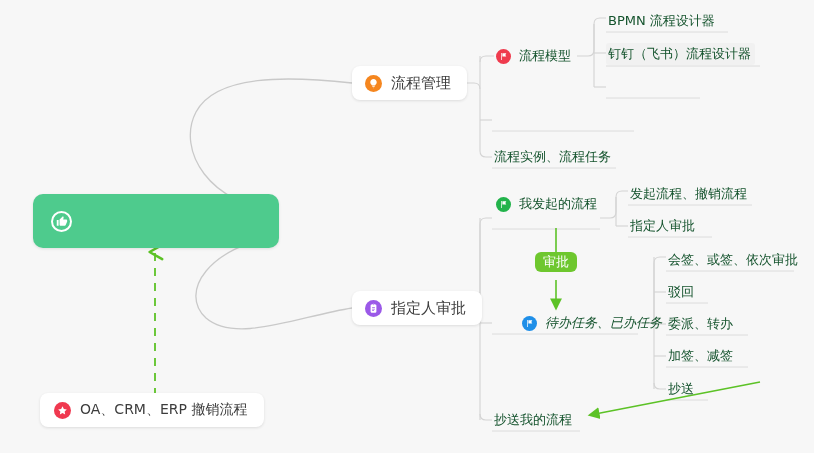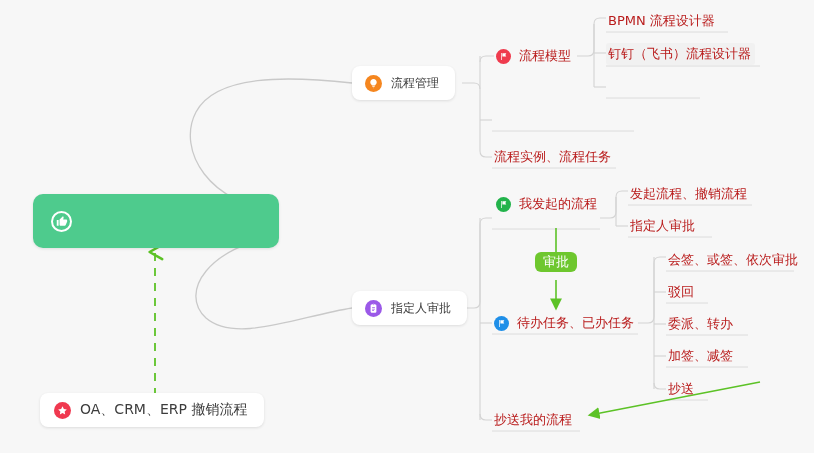--- a/index.html
+++ b/index.html
@@ -56,21 +56,21 @@
     border-radius: 8px;
     box-shadow: 0 1px 3px rgba(0,0,0,0.11);
     display: flex;
     align-items: center;
     padding: 0 16px 0 13px;
     height: 34px;
     box-sizing: border-box;
     white-space: nowrap;
   }
   .branch-label {
-    font-size: 12px;
+    font-size: 15px;
     color: #3d3d3d;
     margin-left: 9px;
   }
 
   
   .callout-node {
     position: absolute;
     background: #ffffff;
     border-radius: 8px;
     box-shadow: 0 1px 3px rgba(0,0,0,0.11);
@@ -84,21 +84,21 @@
   .callout-label {
     font-size: 14px;
     color: #3d3d3d;
     margin-left: 9px;
   }
 
   
   .topic {
     position: absolute;
     font-size: 13px;
-    color: #b91c1c;
+    color: #14532d;
     white-space: nowrap;
     display: flex;
     align-items: center;
     height: 22px;
     padding: 0 4px 0 2px;
     box-sizing: border-box;
     text-align: center;
   }
   .topic.has-icon {
     padding-left: 2px;
@@ -298,21 +298,21 @@
   </div>
 
   <div class="topic" style="left:628px; top:183px;">
     <span class="topic-text">发起流程、撤销流程</span>
   </div>
 
   <div class="topic" style="left:628px; top:215px;">
     <span class="topic-text">指定人审批</span>
   </div>
 
-  <div class="topic has-icon" style="left:492px; top:312px;">
+  <div class="topic has-icon" style="left:520px; top:312px;font-style:italic;">
     <span class="icon-circle" style="width:15px;height:15px;background:#1f8fe8;">
       <svg width="9" height="9" viewBox="0 0 24 24">
         <path fill="#ffffff" d="M6 2.5h1.9v19h-1.9zM9 3.5h10.5l-2.6 4.2 2.6 4.2h-10.5z"></path>
       </svg>
     </span>
     <span class="topic-text">待办任务、已办任务</span>
   </div>
 
   <div class="topic" style="left:666px; top:249px;">
     <span class="topic-text">会签、或签、依次审批</span>

